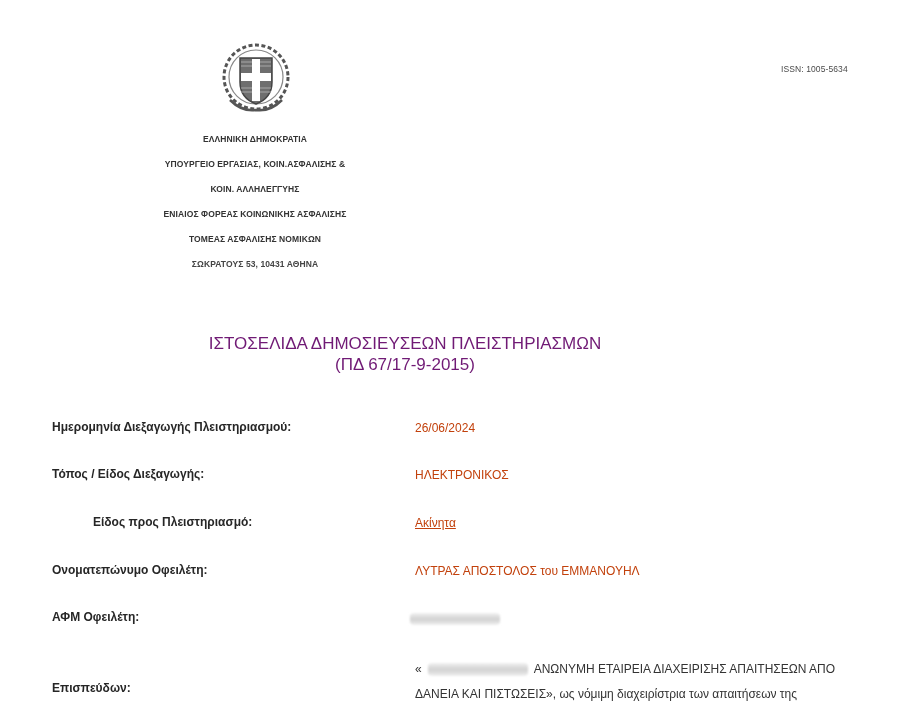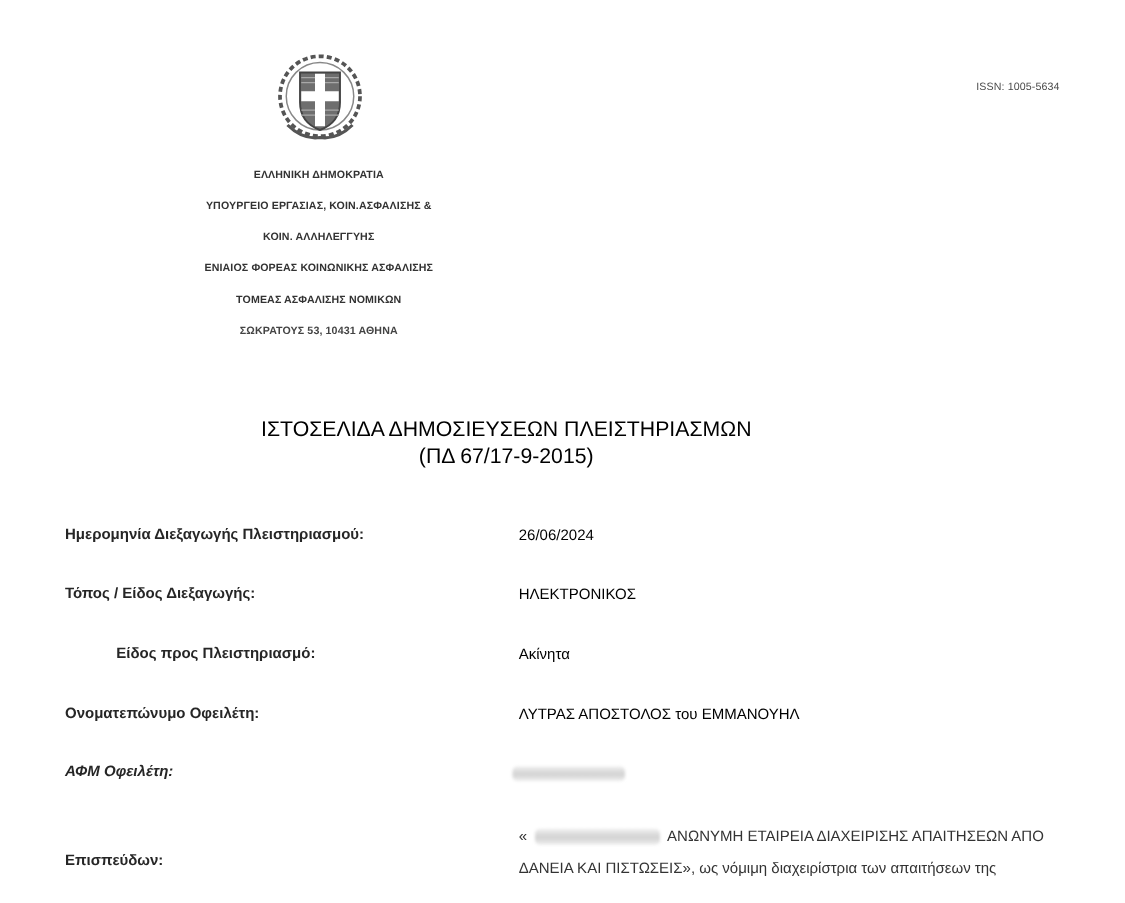--- a/index.html
+++ b/index.html
@@ -26,31 +26,31 @@
     .header-line {
       display: block; height: 25px; line-height: 14px;
       font-size: 8.5px; font-weight: bold; color: #333;
       letter-spacing: 0.1px; white-space: nowrap;
     }
     .header-line.address { font-weight: bold; color: #444; }
 
     .doc-title {
       position: absolute; left: 0; top: 318px; width: 810px;
       text-align: center;
-      font-size: 17px; color: #000000; line-height: 21px;
+      font-size: 17px; color: #701a75; line-height: 21px;
     }
     .doc-title span { display: block; }
 
     .field-label {
       position: absolute; left: 52px;
       font-size: 12px; font-weight: bold; color: #262626; white-space: nowrap;
     }
     .field-value {
       position: absolute; left: 415px;
-      font-size: 12px; color: #000000; white-space: nowrap;
+      font-size: 12px; color: #c2410c; white-space: nowrap;
     }
     .redact {
       display: inline-block; vertical-align: middle;
       background: linear-gradient(to bottom, #f1f1f1 0%, #d5d5d5 45%, #d5d5d5 60%, #f1f1f1 100%);
       border-radius: 4px;
       filter: blur(1.2px);
     }
     .redact-afm { position: absolute; left: 410px; top: 598px; width: 90px; height: 12px; }
 
     .multi-value {
@@ -100,26 +100,26 @@
     <span>(ΠΔ 67/17-9-2015)</span>
   </div>
 
   <div class="field-label" style="top:405px;">Ημερομηνία Διεξαγωγής Πλειστηριασμού:</div>
   <div class="field-value" style="top:406px;">26/06/2024</div>
 
   <div class="field-label" style="top:452px;">Τόπος / Είδος Διεξαγωγής:</div>
   <div class="field-value" style="top:453px;">ΗΛΕΚΤΡΟΝΙΚΟΣ</div>
 
   <div class="field-label" style="top:500px;padding-left:41px;">Είδος προς Πλειστηριασμό:</div>
-  <div class="field-value" style="top:501px;">Ακίνητα</div>
+  <div class="field-value" style="top:501px;text-decoration:underline;">Ακίνητα</div>
 
   <div class="field-label" style="top:548px;">Ονοματεπώνυμο Οφειλέτη:</div>
   <div class="field-value" style="top:549px;">ΛΥΤΡΑΣ ΑΠΟΣΤΟΛΟΣ του ΕΜΜΑΝΟΥΗΛ</div>
 
-  <div class="field-label" style="top:595px;font-style:italic;">ΑΦΜ Οφειλέτη:</div>
+  <div class="field-label" style="top:595px;">ΑΦΜ Οφειλέτη:</div>
   <div class="redact redact-afm"></div>
 
   <div class="field-label" style="top:666px;">Επισπεύδων:</div>
   <div class="multi-value">
     <span class="line"><span>«</span><span class="redact redact-inline-1"></span><span>ΑΝΩΝΥΜΗ ΕΤΑΙΡΕΙΑ ΔΙΑΧΕΙΡΙΣΗΣ ΑΠΑΙΤΗΣΕΩΝ ΑΠΟ</span></span>
     <span class="line">ΔΑΝΕΙΑ ΚΑΙ ΠΙΣΤΩΣΕΙΣ», ως νόμιμη διαχειρίστρια των απαιτήσεων της</span>
   </div>
 
 </div>
 

